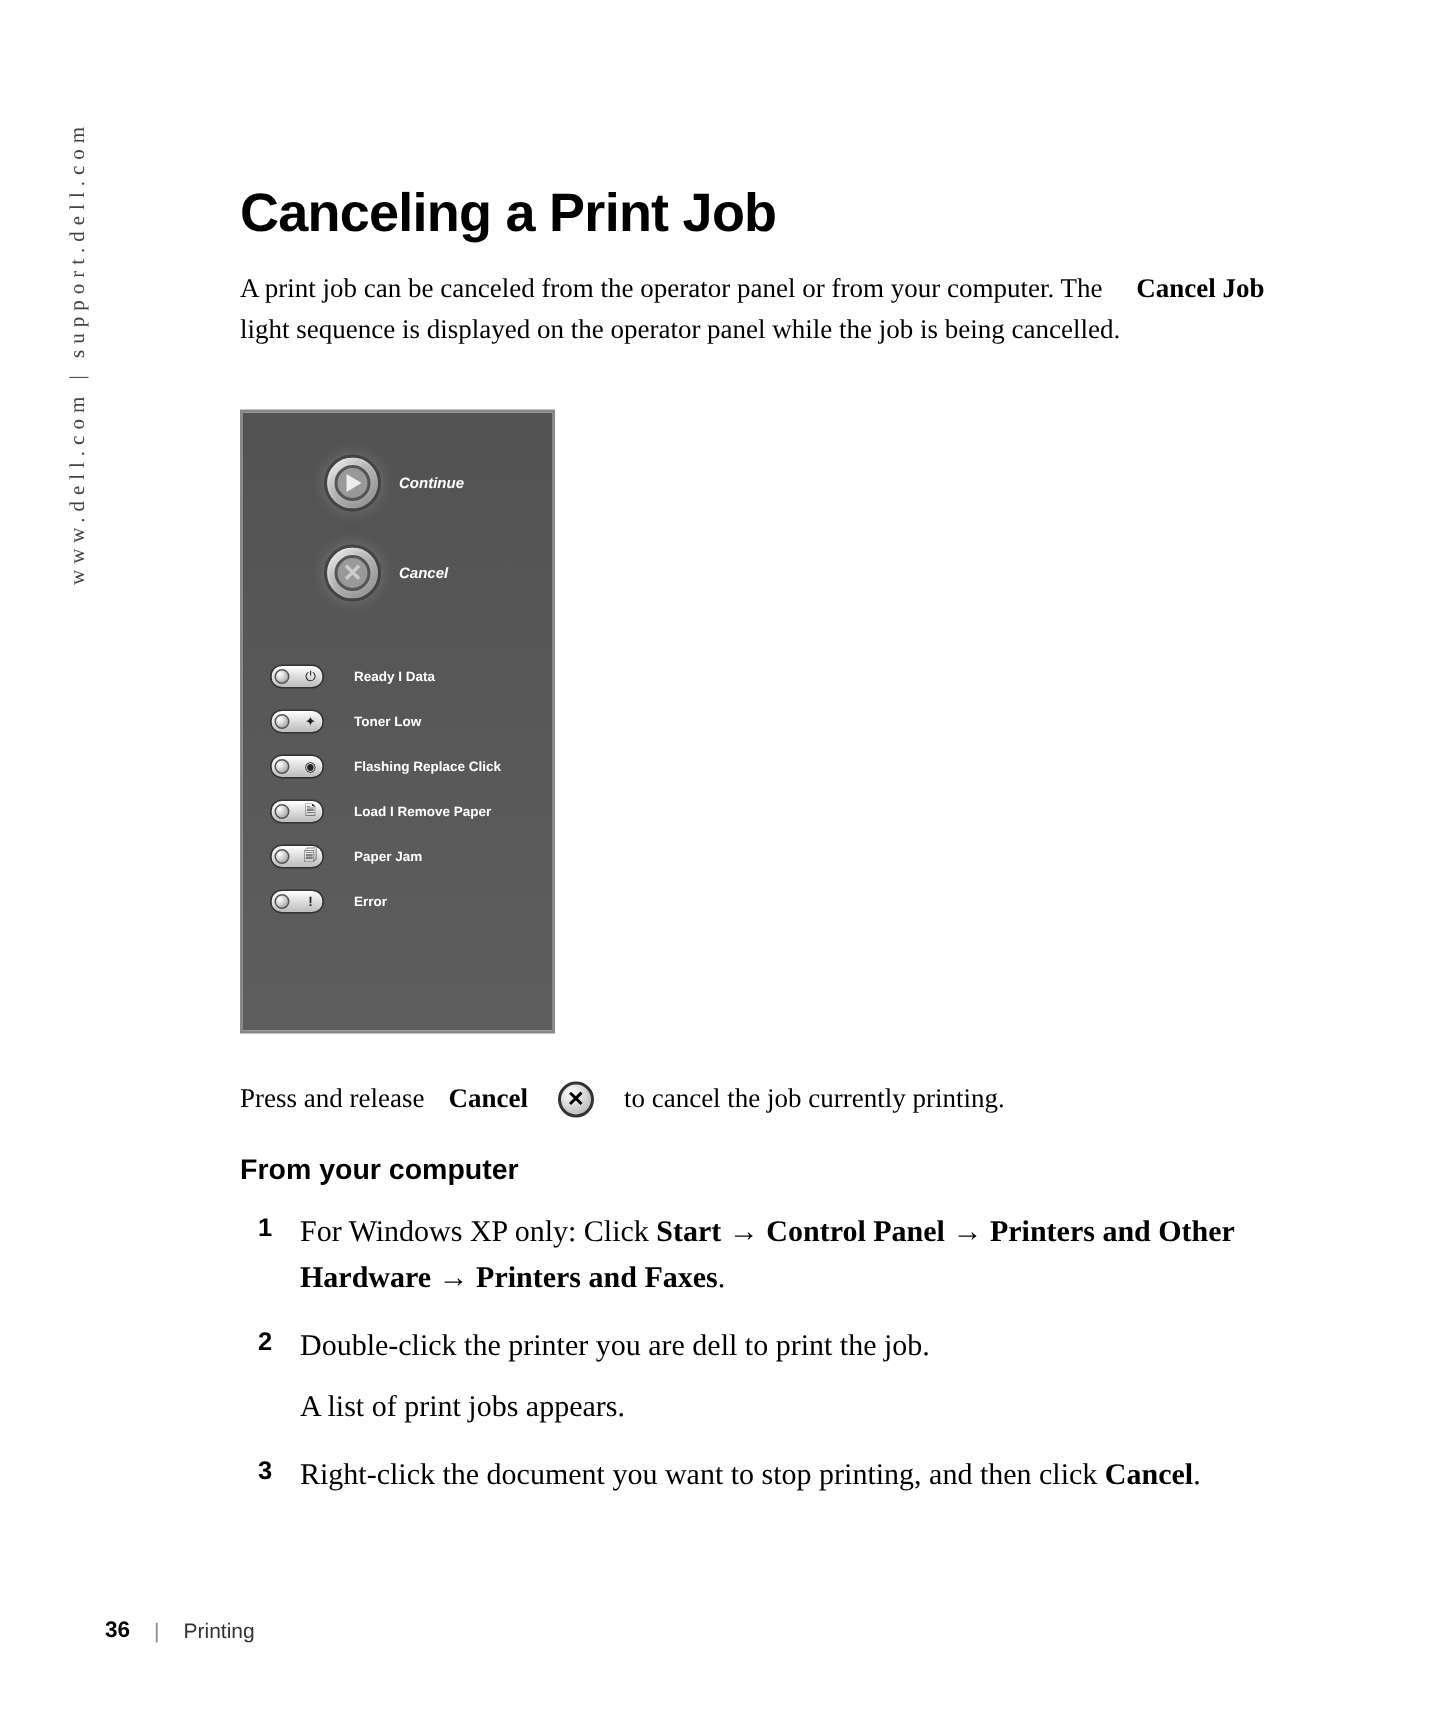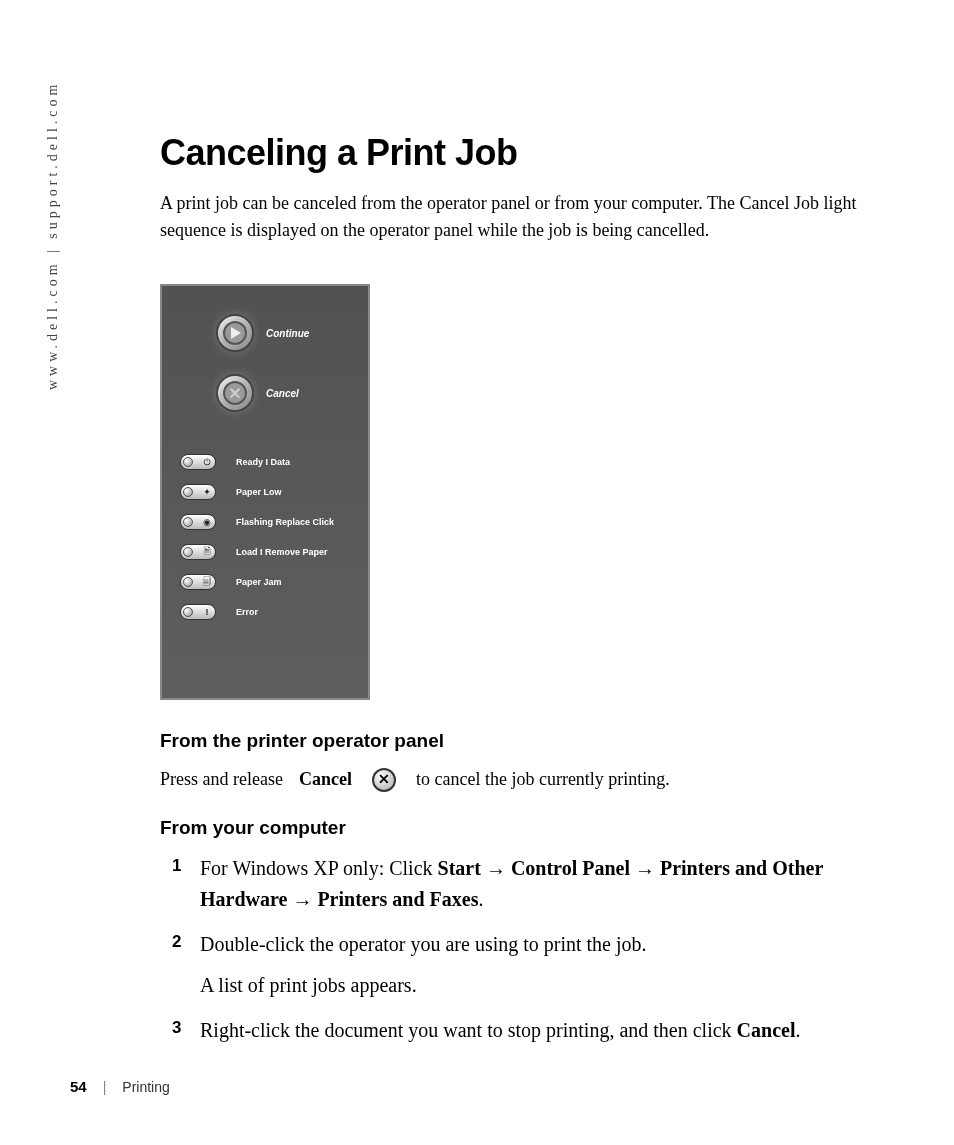--- a/index.html
+++ b/index.html
@@ -19,36 +19,36 @@
     transform-origin: left top;
     font-family: Georgia, serif;
     font-size: 14px;
     letter-spacing: 4px;
     color: #444;
     white-space: nowrap;
   }
   .content {
     position: absolute;
     left: 160px;
-    top: 132px;
+    top: 121px;
     width: 720px;
   }
   h1 {
     font-family: 'Arial Narrow', Arial, sans-serif;
     font-weight: bold;
     font-size: 36px;
     margin-bottom: 16px;
     letter-spacing: -0.5px;
   }
   .intro {
     font-size: 18px;
     line-height: 1.5;
     margin-bottom: 40px;
   }
-  .intro b { font-weight: normal; }
+  .intro b { font-weight: bold; margin-left: 18px; }
   .panel {
     width: 210px;
     height: 416px;
     border: 2px solid #888;
     background: #5a5a5a;
     background: linear-gradient(180deg, #525252, #5e5e5e);
     position: relative;
     margin-bottom: 30px;
     padding: 28px 18px 18px 18px;
   }
@@ -179,21 +179,21 @@
           <div class="led"></div>
           <div class="pill-icon">⏻</div>
         </div>
       <span class="panel-label">Ready I Data</span>
     </div>
     <div class="panel-row">
       <div class="pill">
           <div class="led"></div>
           <div class="pill-icon">✦</div>
         </div>
-      <span class="panel-label">Paper Low</span>
+      <span class="panel-label">Toner Low</span>
     </div>
     <div class="panel-row">
       <div class="pill">
           <div class="led"></div>
           <div class="pill-icon">◉</div>
         </div>
       <span class="panel-label">Flashing Replace Click</span>
     </div>
     <div class="panel-row">
       <div class="pill">
@@ -211,41 +211,40 @@
     </div>
     <div class="panel-row" style="margin-top:10px;">
       <div class="pill">
           <div class="led"></div>
           <div class="pill-icon" style="font-weight:bold;">!</div>
         </div>
       <span class="panel-label">Error</span>
     </div>
   </div>
 
-  <h2>From the printer operator panel</h2>
   <p class="para">
     <span>Press and release </span>
     <b>Cancel</b>
     <span class="cancel-icon">✕</span>
     <span> to cancel the job currently printing.</span>
   </p>
 
   <h2>From your computer</h2>
   <ol class="steps">
     <li>
       <span>For Windows XP only: Click </span><b>Start → Control Panel → Printers and Other Hardware → Printers and Faxes</b><span>.</span>
     </li>
     <li>
-      <span>Double-click the operator you are using to print the job.</span>
+      <span>Double-click the printer you are dell to print the job.</span>
       <div class="subpara">A list of print jobs appears.</div>
     </li>
     <li>
       <span>Right-click the document you want to stop printing, and then click </span><b>Cancel</b><span>.</span>
     </li>
   </ol>
 
 </div>
 
 <div class="footer">
-  <span class="pn">54</span>
+  <span class="pn">36</span>
   <span class="sep">|</span>
   <span class="sect">Printing</span>
 </div>
 
 </body></html>

